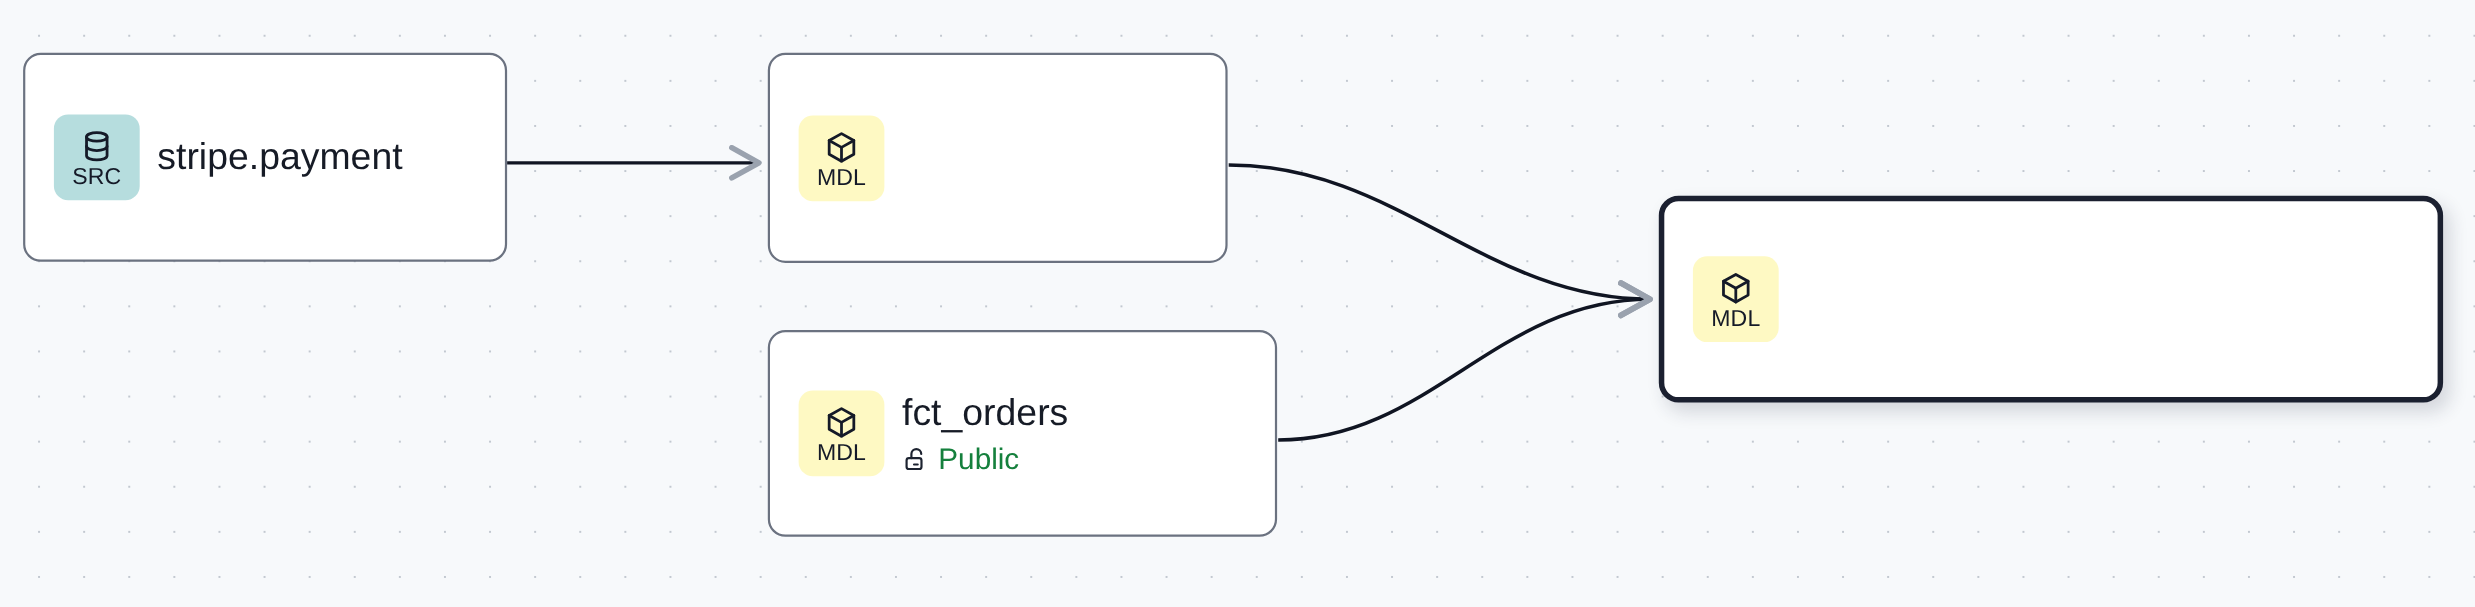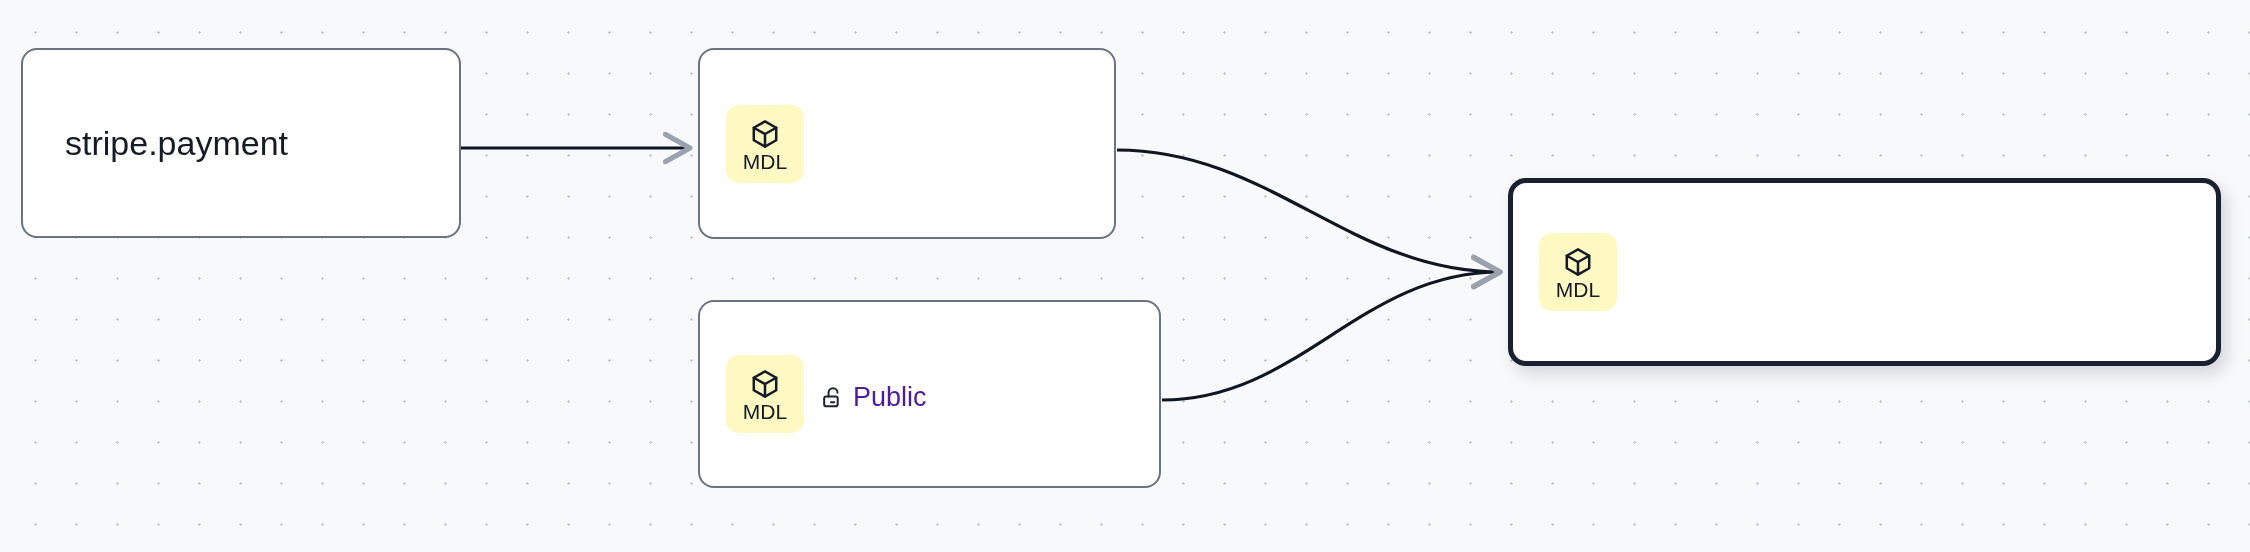--- a/index.html
+++ b/index.html
@@ -94,21 +94,21 @@
     white-space: nowrap;
     font-family: "Liberation Sans", sans-serif;
   }
   .node-sub {
     display: flex;
     align-items: center;
     gap: 8px;
     margin-top: 6px;
     font-size: 27px;
     line-height: 32px;
-    color: #4c1d95;
+    color: #15803d;
     white-space: nowrap;
   }
   .sub-icon { width: 25px; height: 25px; display: block; }
 
   
   #node-stripe-payment { left: 21px;   top: 48px;  width: 440px; height: 190px; }
   #node-stg-payments   { left: 698px;  top: 48px;  width: 418px; height: 191px; }
   #node-fct-orders     { left: 698px;  top: 300px; width: 463px; height: 188px; }
   #node-agg-journey    { left: 1508px; top: 178px; width: 713px; height: 188px; }
 </style>
@@ -125,20 +125,28 @@
     </defs>
 
     <path d="M 461 148 L 690 148" fill="none" stroke="#101522" stroke-width="3" marker-end="url(#arrow)"></path>
 
     <path d="M 1117 150 C 1270 150, 1350 272, 1500 272" fill="none" stroke="#101522" stroke-width="3.2" marker-end="url(#arrow)"></path>
 
     <path d="M 1162 400 C 1300 400, 1360 272, 1500 272" fill="none" stroke="#101522" stroke-width="3.2" marker-end="url(#arrow)"></path>
   </svg>
 
   <div class="node" id="node-stripe-payment">
+    <div class="badge src">
+      <svg class="badge-icon" viewBox="0 0 24 24" fill="none" stroke="#151a28" stroke-width="1.9" stroke-linecap="round" stroke-linejoin="round">
+        <ellipse cx="12" cy="5.6" rx="7" ry="2.9"></ellipse>
+        <path d="M5 5.6 v12.8 c0 1.6 3.1 2.9 7 2.9 s7 -1.3 7 -2.9 V5.6"></path>
+        <path d="M5 12 c0 1.6 3.1 2.9 7 2.9 s7 -1.3 7 -2.9"></path>
+      </svg>
+      <span class="badge-label">SRC</span>
+    </div>
     <div class="node-body">
       <span class="node-title">stripe.payment</span>
 
     </div>
   </div>
 
   <div class="node" id="node-stg-payments">
     <div class="badge mdl">
       <svg class="badge-icon" viewBox="0 0 24 24" fill="none" stroke="#151a28" stroke-width="1.9" stroke-linecap="round" stroke-linejoin="round">
         <path d="M12 2.6 L20.4 7.3 L20.4 16.7 L12 21.4 L3.6 16.7 L3.6 7.3 Z"></path>
@@ -152,20 +160,21 @@
   <div class="node" id="node-fct-orders">
     <div class="badge mdl">
       <svg class="badge-icon" viewBox="0 0 24 24" fill="none" stroke="#151a28" stroke-width="1.9" stroke-linecap="round" stroke-linejoin="round">
         <path d="M12 2.6 L20.4 7.3 L20.4 16.7 L12 21.4 L3.6 16.7 L3.6 7.3 Z"></path>
         <path d="M3.6 7.3 L12 12 L20.4 7.3"></path>
         <path d="M12 12 L12 21.4"></path>
       </svg>
       <span class="badge-label">MDL</span>
     </div>
     <div class="node-body">
+      <span class="node-title">fct_orders</span>
       <span class="node-sub">
         <svg class="sub-icon" viewBox="0 0 24 24" fill="none" stroke="#1d2330" stroke-width="1.9" stroke-linecap="round" stroke-linejoin="round">
           <rect x="4" y="11" width="13" height="9.5" rx="2"></rect>
           <path d="M8.2 11 V7.4 a4.3 4.3 0 0 1 8.6 0"></path>
           <path d="M10.5 16.6 h3.2"></path>
         </svg>
         <span>Public</span>
       </span>
     </div>
   </div>

